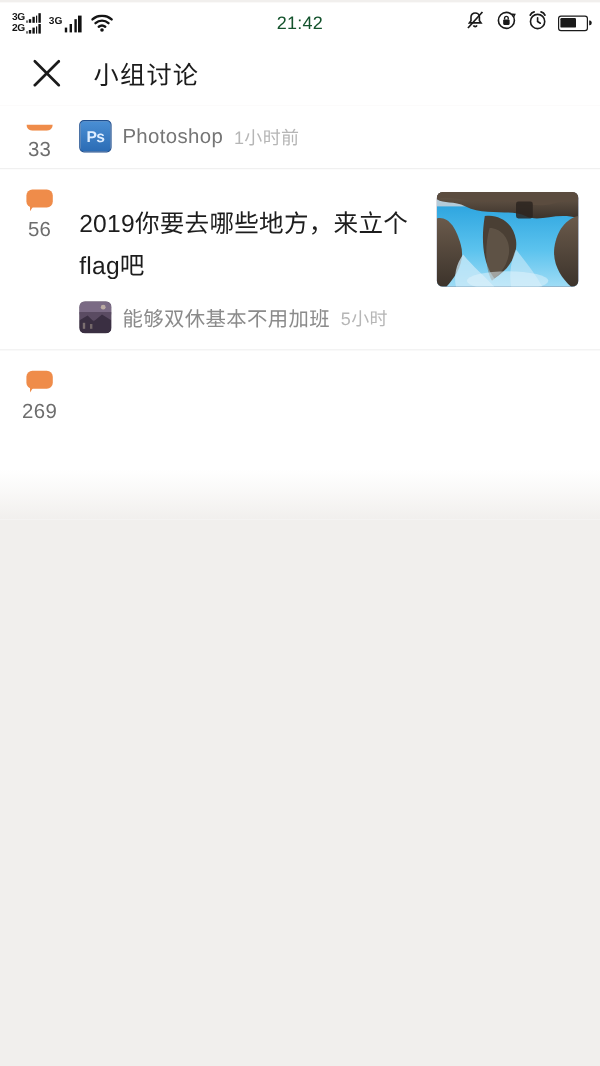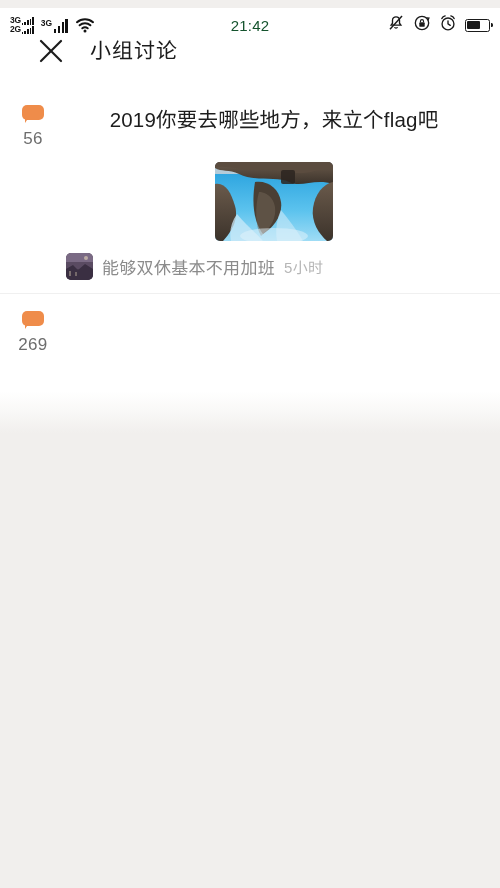--- a/index.html
+++ b/index.html
@@ -20,21 +20,21 @@
     position: relative;
     width: 500px;
     height: 888px;
     background: #f1efed;
     overflow: hidden;
   }
 
   
   .statusbar {
     position: absolute;
-    top: 8px; left: 0;
+    top: 2px; left: 0;
     width: 500px;
     height: 34px;
     background: #ffffff;
     display: flex;
     align-items: center;
     justify-content: space-between;
     padding: 0 10px;
     box-sizing: border-box;
     color: #141414;
   }
@@ -156,22 +156,23 @@
   }
 
   
   .header {
     position: absolute;
     top: 34px; left: 0;
     width: 500px;
     height: 54px;
     background: #ffffff;
     display: flex;
+    align-items: center;
     box-sizing: border-box;
-    padding-left: 34px;
+    padding-left: 22px;
   }
   .close-btn {
     width: 34px;
     height: 34px;
     display: flex;
     align-items: center;
     justify-content: center;
     cursor: pointer;
     flex: 0 0 auto;
   }
@@ -239,23 +240,22 @@
     letter-spacing: 0.3px;
   }
 
   .body-col {
     flex: 1 1 auto;
     padding: 14px 0 13px 0;
     min-width: 0;
   }
   .row-main {
     display: flex;
-    align-items: center;
-    gap: 20px;
-    flex-direction: column;
+    align-items: flex-end;
+    gap: 6px;
   }
   .title-text {
     flex: 1 1 auto;
     font-size: 20.5px;
     line-height: 35px;
     color: #1d1d1d;
     letter-spacing: 0.2px;
     word-break: break-word;
   }
   .thumb {
@@ -430,20 +430,38 @@
       <svg width="26" height="26" viewBox="0 0 26 26">
         <line x1="3" y1="3" x2="23" y2="23" stroke="#1b1b1b" stroke-width="2.2" stroke-linecap="round"></line>
         <line x1="23" y1="3" x2="3" y2="23" stroke="#1b1b1b" stroke-width="2.2" stroke-linecap="round"></line>
       </svg>
     </div>
     <div class="page-title">小组讨论</div>
   </div>
 
   <div class="list">
 
+    <div class="item item-clipped">
+      <div class="meta-col">
+        <div class="bubble">
+          <span class="body"></span>
+        </div>
+        <div class="count">33</div>
+      </div>
+      <div class="body-col">
+        <div class="row-main">
+          
+        </div>
+        <div class="sub">
+          <div class="ps-icon">Ps</div>
+          <div class="group-name dark">Photoshop</div>
+          <div class="time">1小时前</div>
+        </div>
+      </div>
+    </div>
 
     <div class="item">
       <div class="meta-col">
         <div class="bubble">
           <span class="body"></span>
             <span class="tail"></span>
         </div>
         <div class="count">56</div>
       </div>
       <div class="body-col">

